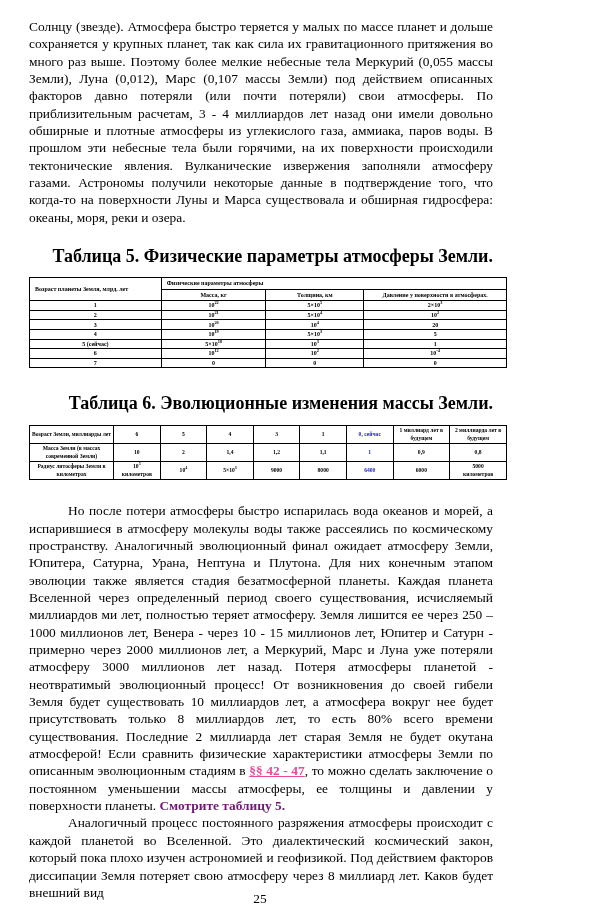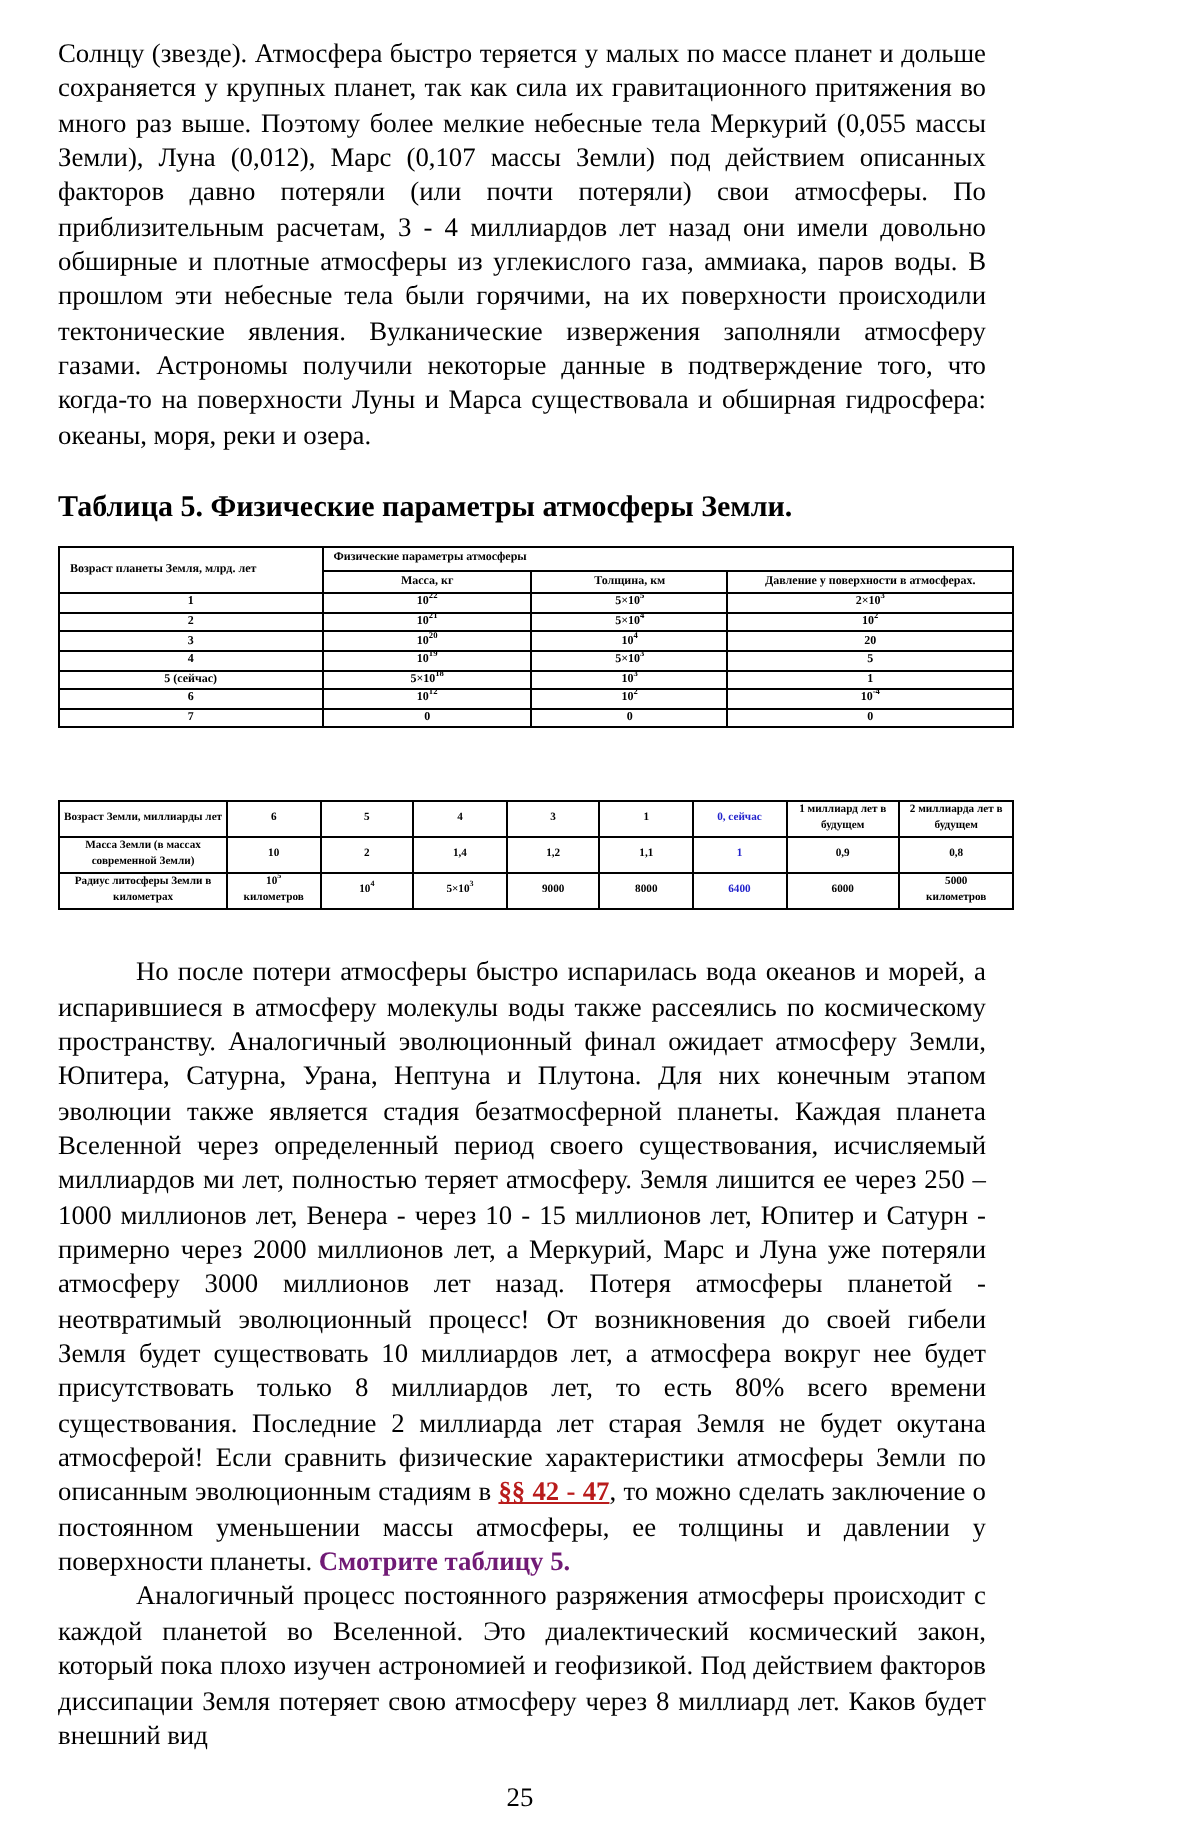--- a/index.html
+++ b/index.html
@@ -27,33 +27,33 @@
     margin: 0;
     font-size: 13.4px;
     line-height: 17.35px;
     text-align: justify;
     text-justify: inter-word;
     hyphens: none;
   }
   p.indented { text-indent: 39px; }
 
   a.doclink {
-    color: #b91c1c;
+    color: #ec4899;
     font-weight: bold;
     text-decoration: underline;
   }
   a.doclink-plain {
     color: #701a75;
     font-weight: bold;
     text-decoration: none;
   }
 
   .table-caption {
-    text-align: left;
-    font-size: 15px;
+    text-align: right;
+    font-size: 18px;
     font-weight: bold;
     margin: 0;
   }
 
   table.doc-table {
     border-collapse: collapse;
     font-family: "Liberation Serif", "DejaVu Serif", serif;
     font-weight: bold;
     color: #000;
   }
@@ -180,20 +180,21 @@
           <td>7</td>
           <td>0</td>
           <td>0</td>
           <td>0</td>
         </tr>
       </tbody>
   </table>
 
   <div class="gap-c"></div>
 
+  <p class="table-caption">Таблица 6. Эволюционные изменения массы Земли.</p>
 
   <div class="gap-d"></div>
 
   <table id="table6" class="doc-table">
     <colgroup>
         <col class="lbl">
         <col class="d">
         <col class="d">
         <col class="d">
         <col class="d">

